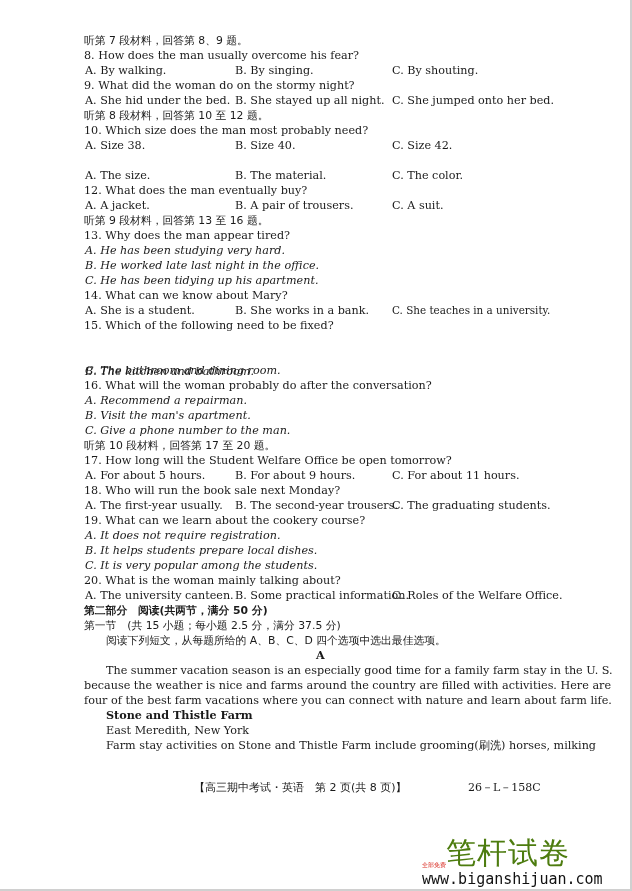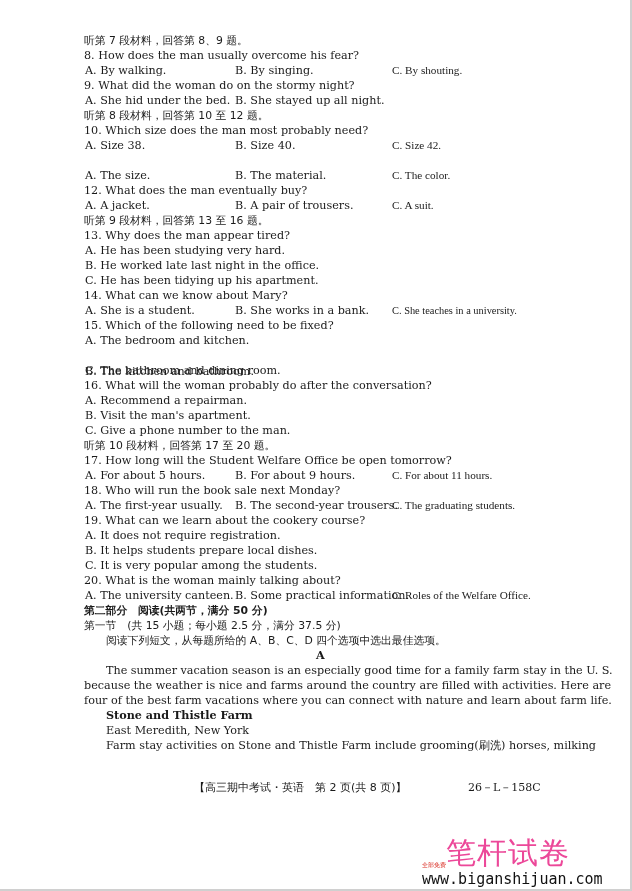--- a/index.html
+++ b/index.html
@@ -3,43 +3,44 @@
 <meta charset="utf-8">
 <style>
   html, body { margin: 0; padding: 0; background: #ffffff; }
   body { width: 632px; height: 891px; position: relative; overflow: hidden;
          font-family: "DejaVu Serif", "Liberation Serif", serif; color: #1a1a1a; }
   .page { position: absolute; left: 0; top: 0; width: 632px; height: 891px; background: #fff; }
   .line { position: absolute; left: 68px; font-size: 11.2px; line-height: 15px; white-space: nowrap; margin-left: 16px; }
   .cn { font-family: "DejaVu Sans", "Liberation Sans", sans-serif; font-size: 10.8px; }
   .bold { font-weight: bold; }
   .opt { position: absolute; font-size: 11.2px; line-height: 15px; white-space: nowrap; }
-  .c1 { left: 85px; } .c2 { left: 235px; } .c3 { left: 392px; font-family: Liberation Serif, serif; }
-  .ind { left: 85px; }
+  .c1 { left: 85px; } .c2 { left: 235px; } .c3 { left: 392px; }
+  .ind { left: 85px; font-style: italic; }
   .footer { position: absolute; top: 780px; font-size: 11px; white-space: nowrap; }
   .wm { position: absolute; left: 420px; top: 833px; width: 212px; height: 58px; }
-  .wm-title { position: absolute; left: 26px; top: 0; font-family: "DejaVu Sans", sans-serif; font-size: 30px; letter-spacing: 1px; color: #ec4899; }
+  .wm-title { position: absolute; left: 26px; top: 0; font-family: "DejaVu Sans", sans-serif; font-size: 30px; letter-spacing: 1px; color: #4d7c0f; }
   .wm-tag { position: absolute; left: 2px; top: 28px; font-family: "DejaVu Sans", sans-serif; font-size: 6px; color: #d8261c; }
   .wm-url { position: absolute; left: 2px; top: 37px; font-family: "DejaVu Sans Mono", monospace; font-size: 15px; color: #111; }
   .edge { position: absolute; right: 0; top: 0; width: 2px; height: 891px; background: #d0d0d0; }
   .edge-b { position: absolute; left: 0; bottom: 0; width: 632px; height: 2px; background: #d0d0d0; }
 </style>
 </head>
 <body>
 
 <div class="page">
 
   <div class="line cn" style="top:33px">听第 7 段材料，回答第 8、9 题。</div>
   <div class="line" style="top:48px">8. How does the man usually overcome his fear?</div>
   <div class="opt c1" style="top:63px">A. By walking.</div>
   <div class="opt c2" style="top:63px">B. By singing.</div>
   <div class="opt c3" style="top:63px">C. By shouting.</div>
   <div class="line" style="top:78px">9. What did the woman do on the stormy night?</div>
   <div class="opt c1" style="top:93px">A. She hid under the bed.</div>
   <div class="opt c2" style="top:93px">B. She stayed up all night.</div>
+  <div class="opt c3" style="top:93px">C. She jumped onto her bed.</div>
 
   <div class="line cn" style="top:108px">听第 8 段材料，回答第 10 至 12 题。</div>
   <div class="line" style="top:123px">10. Which size does the man most probably need?</div>
   <div class="opt c1" style="top:138px">A. Size 38.</div>
   <div class="opt c2" style="top:138px">B. Size 40.</div>
   <div class="opt c3" style="top:138px">C. Size 42.</div>
   <div class="opt c1" style="top:168px">A. The size.</div>
   <div class="opt c2" style="top:168px">B. The material.</div>
   <div class="opt c3" style="top:168px">C. The color.</div>
   <div class="line" style="top:183px">12. What does the man eventually buy?</div>
@@ -50,21 +51,20 @@
   <div class="line cn" style="top:213px">听第 9 段材料，回答第 13 至 16 题。</div>
   <div class="line" style="top:228px">13. Why does the man appear tired?</div>
   <div class="opt ind" style="top:243px">A. He has been studying very hard.</div>
   <div class="opt ind" style="top:258px">B. He worked late last night in the office.</div>
   <div class="opt ind" style="top:273px">C. He has been tidying up his apartment.</div>
   <div class="line" style="top:288px">14. What can we know about Mary?</div>
   <div class="opt c1" style="top:303px">A. She is a student.</div>
   <div class="opt c2" style="top:303px">B. She works in a bank.</div>
   <div class="opt c3" style="top:303px; font-size:10.4px">C. She teaches in a university.</div>
   <div class="line" style="top:318px">15. Which of the following need to be fixed?</div>
-  <div class="opt ind" style="top:333px">A. The bedroom and kitchen.</div>
   <div class="opt ind" style="top:364px">B. The kitchen and bathroom.</div>
   <div class="opt ind" style="top:363px">C. The bathroom and dining room.</div>
   <div class="line" style="top:378px">16. What will the woman probably do after the conversation?</div>
   <div class="opt ind" style="top:393px">A. Recommend a repairman.</div>
   <div class="opt ind" style="top:408px">B. Visit the man's apartment.</div>
   <div class="opt ind" style="top:423px">C. Give a phone number to the man.</div>
 
   <div class="line cn" style="top:438px">听第 10 段材料，回答第 17 至 20 题。</div>
   <div class="line" style="top:453px">17. How long will the Student Welfare Office be open tomorrow?</div>
   <div class="opt c1" style="top:468px">A. For about 5 hours.</div>

